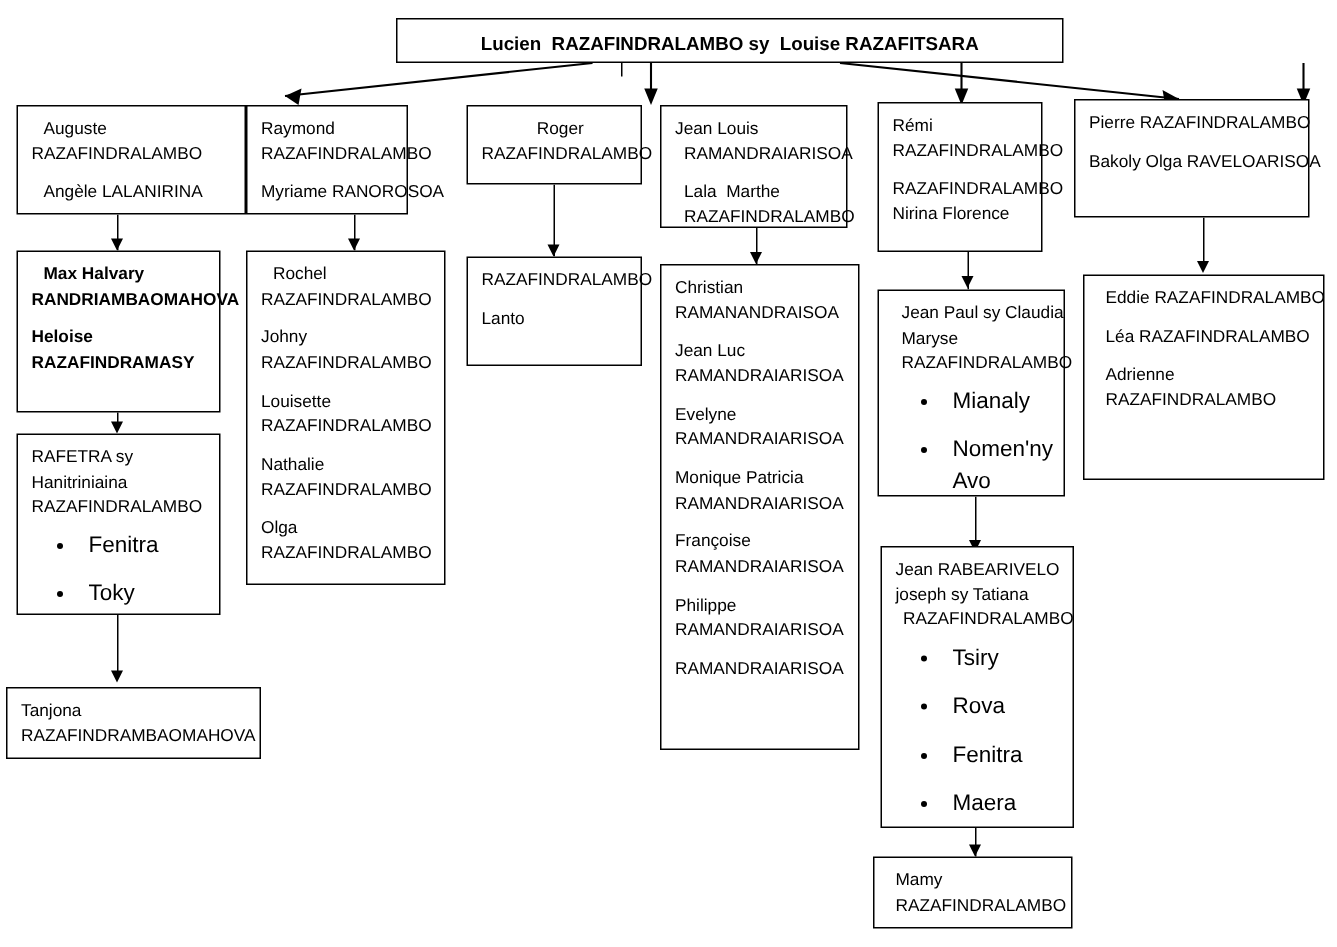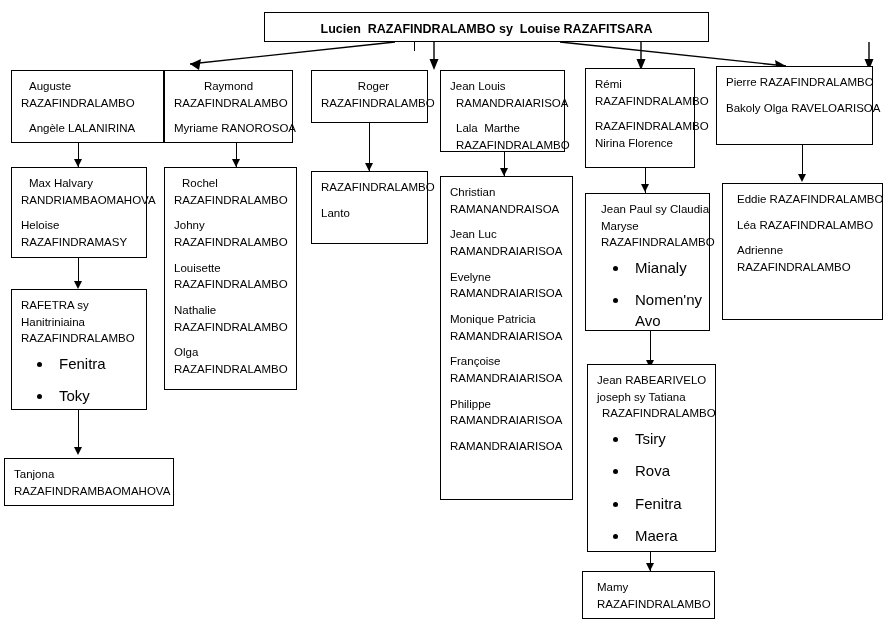--- a/index.html
+++ b/index.html
@@ -149,21 +149,21 @@
   <div class="node" style="left:11px; top:70px; width:153px; height:73px;">
     <div class="block">
       <div class="line-txt" style="padding-left:8px;">Auguste</div>
       <div class="line-txt">RAZAFINDRALAMBO</div>
     </div>
     <div class="block">
       <div class="line-txt" style="padding-left:8px;">Angèle LALANIRINA</div>
     </div>
   </div>
 
-  <div class="node" style="left:11px; top:167px; width:136px; height:91px;">
+  <div class="node" style="left:11px; top:167px; width:136px; height:108px;font-weight:bold;">
     <div class="block">
       <div class="line-txt" style="padding-left:8px;">Max Halvary</div>
       <div class="line-txt">RANDRIAMBAOMAHOVA</div>
     </div>
     <div class="block">
       <div class="line-txt">Heloise</div>
       <div class="line-txt">RAZAFINDRAMASY</div>
     </div>
   </div>
 
@@ -175,21 +175,21 @@
       <li>Fenitra</li>
       <li>Toky</li>
     </ul>
   </div>
 
   <div class="node" style="left:4px; top:458px; width:170px; height:48px;">
     <div class="line-txt">Tanjona</div>
     <div class="line-txt">RAZAFINDRAMBAOMAHOVA</div>
   </div>
 
-  <div class="node" style="left:164px; top:70px; width:129px; height:73px;text-align:center;">
+  <div class="node" style="left:164px; top:70px; width:108px; height:73px;">
     <div class="block">
       <div class="line-txt">Raymond</div>
       <div class="line-txt">RAZAFINDRALAMBO</div>
     </div>
     <div class="block">
       <div class="line-txt">Myriame RANOROSOA</div>
     </div>
   </div>
 
   <div class="node" style="left:164px; top:167px; width:133px; height:223px;">

